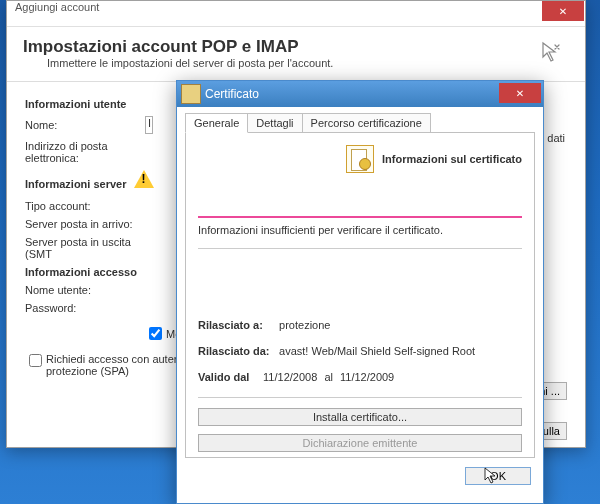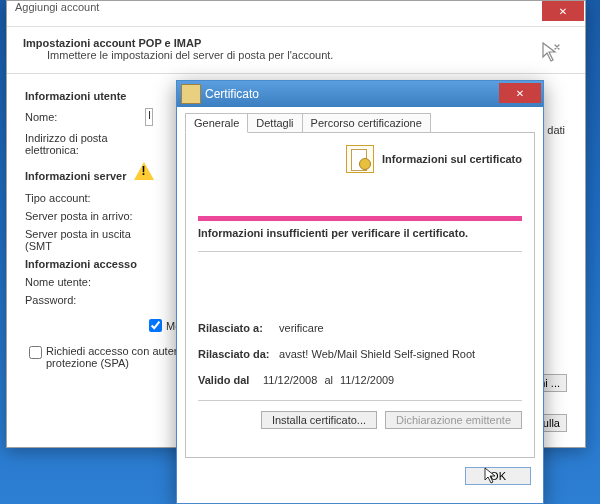--- a/index.html
+++ b/index.html
@@ -38,21 +38,21 @@
     color: #fff;
     display: flex; align-items: center; justify-content: center;
     font-size: 10px;
     margin-right: 1px;
   }
   .win-back .header {
     padding: 10px 16px 12px 16px;
     border-bottom: 1px solid #ddd;
     position: relative;
   }
-  .win-back .header .bold { font-weight: bold; font-size: 11px; }
+  .win-back .header .bold { font-weight: bold; font-size: 17px; }
   .win-back .header .sub  { margin-left: 24px; font-size: 11px; color: #444; }
   .cursor-icon {
     position: absolute;
     right: 20px; top: 10px;
     width: 32px; height: 32px;
     border: none;
   }
   .cursor-icon svg { stroke: #888; fill: none; stroke-width: 1.2; }
 
   .win-back .body {
@@ -236,40 +236,41 @@
   .cert-icon::after {
     content:"";
     position:absolute; right:2px; bottom:2px;
     width: 10px; height: 10px;
     border-radius: 50%;
     background: #e8c040;
     border: 1px solid #b08020;
   }
   .cert-title { font-weight: bold; font-size: 11px; }
   .cert-warning {
-    font-weight: bold;
+    font-weight: normal;
     font-size: 11px;
     padding: 6px 0 12px 0;
     border-bottom: 1px solid #ccc;
-    border-top: 5px solid #ec4899;
+    border-top: 2px solid #ec4899;
     margin-top: 43px;
   }
   .cert-details {
     margin-top: 70px;
     font-size: 11px;
   }
   .cert-details div { margin: 14px 0; }
   .cert-details .lbl { font-weight: bold; display: inline-block; width: 78px; }
   .cert-buttons {
     margin-top: 8px;
     display: flex;
     justify-content: flex-end;
     gap: 8px;
     border-top: 1px solid #ccc;
     padding-top: 10px;
+    flex-direction: column;
   }
   .ok-row {
     display: flex;
     justify-content: flex-end;
     padding: 8px 12px;
   }
   .ok-btn {
     font-size: 11px;
     padding: 2px 24px;
     background: #efefef;
@@ -352,21 +353,21 @@
   </div>
   <div class="tabpanel">
     <div class="cert-icon-row">
       <div class="cert-icon"></div>
       <div class="cert-title">Informazioni sul certificato</div>
     </div>
     <div class="cert-warning">Informazioni insufficienti per verificare il certificato.</div>
     <div class="cert-details">
       <div>
         <span class="lbl">Rilasciato a:</span>
-        <span>verificare</span>
+        <span>protezione</span>
       </div>
       <div>
         <span class="lbl">Rilasciato da:</span>
         <span>avast! Web/Mail Shield Self-signed Root</span>
       </div>
       <div>
         <span class="lbl" style="width:62px">Valido dal</span>
         <span>11/12/2008</span>
         <span style="margin:0 4px">al</span>
         <span>11/12/2009</span>

